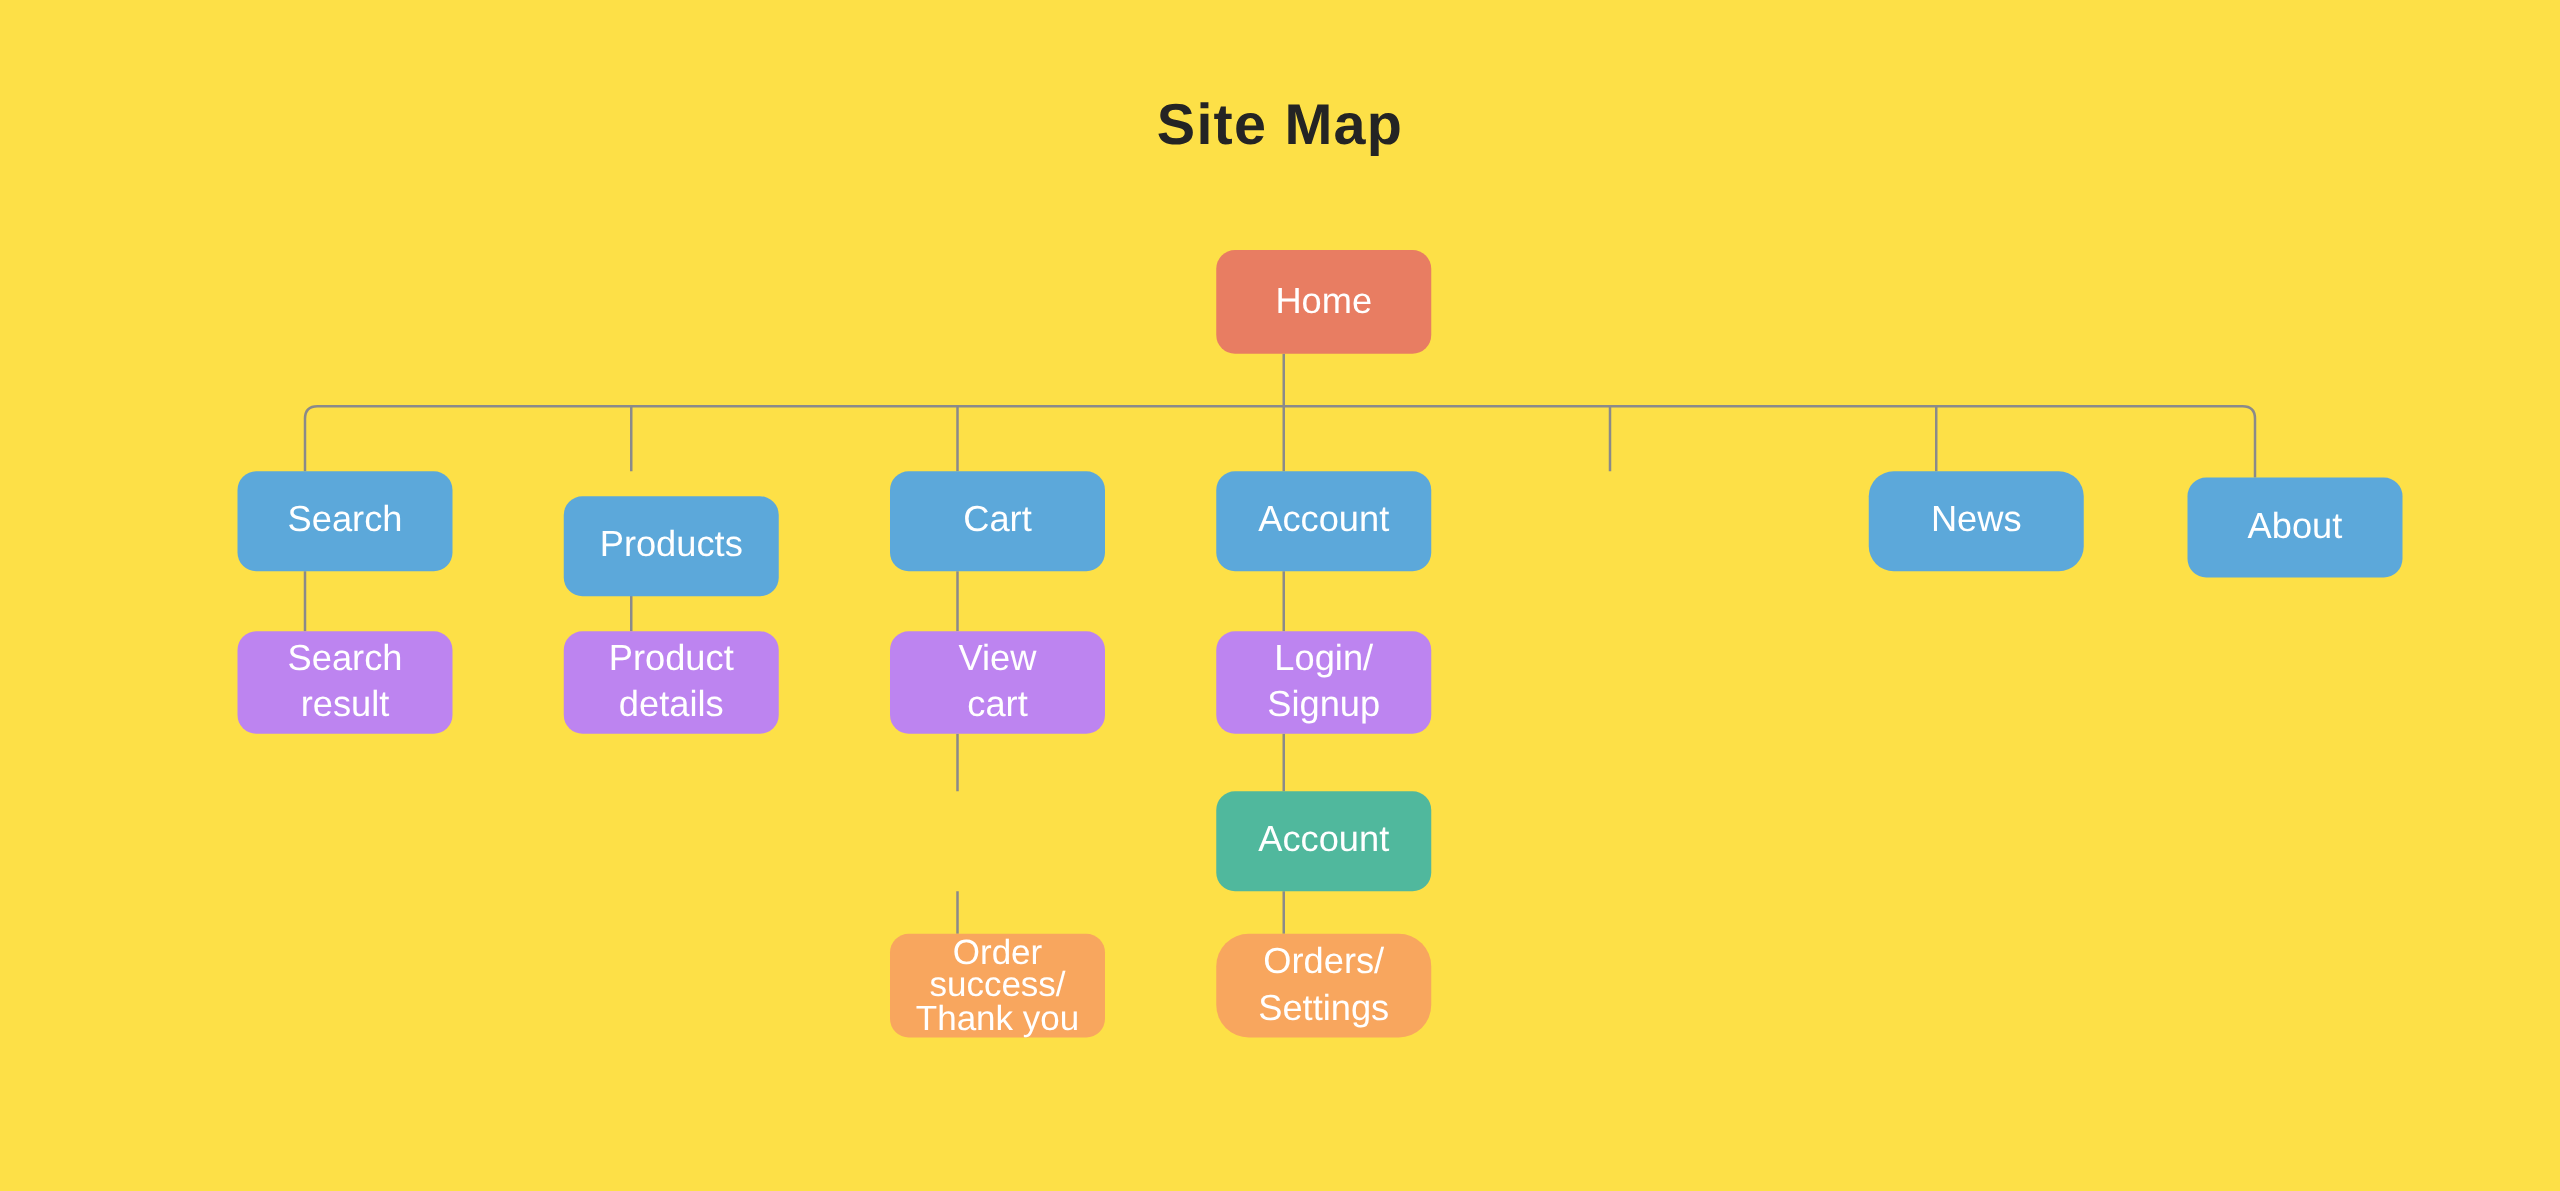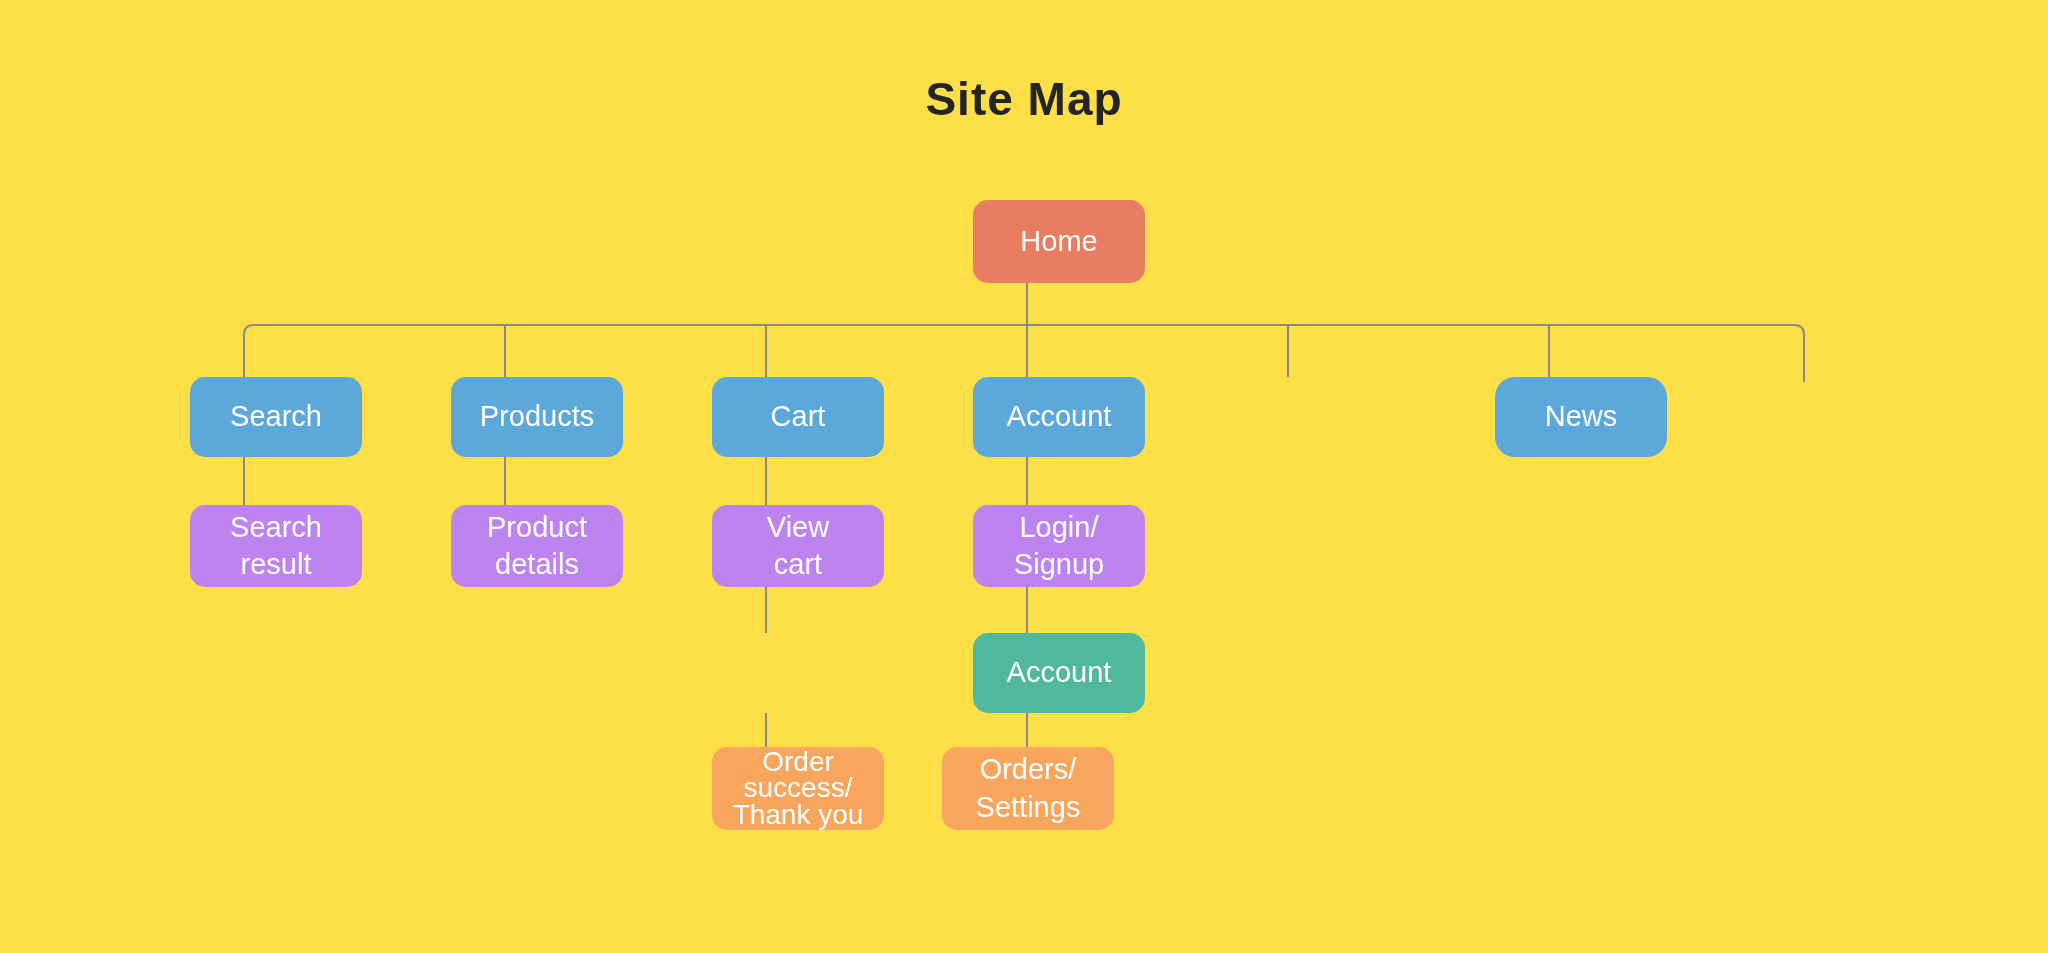--- a/index.html
+++ b/index.html
@@ -76,35 +76,36 @@
     <path d="M1027 457 V505"></path>
     <path d="M766 587 V633"></path>
     <path d="M1027 587 V633"></path>
     <path d="M766 713 V747"></path>
     <path d="M1027 713 V747"></path>
   </svg>
 
   <div class="node home" style="left:941px; top:200px;">Home</div>
 
   <div class="node lvl1" style="left:158px; top:377px;">Search</div>
-  <div class="node lvl1" style="left:419px; top:377px;">Products</div>
+  <div class="node lvl1" style="left:419px; top:397px;">Products</div>
   <div class="node lvl1" style="left:680px; top:377px;">Cart</div>
   <div class="node lvl1" style="left:941px; top:377px;">Account</div>
   <div class="node lvl1" style="left:1463px; top:377px;border-radius:20px;">News</div>
+  <div class="node lvl1" style="left:1718px; top:382px;">About</div>
 
   <div class="node lvl2" style="left:158px; top:505px;">Search
 result</div>
   <div class="node lvl2" style="left:419px; top:505px;">Product
 details</div>
   <div class="node lvl2" style="left:941px; top:505px;">Login/
 Signup</div>
   <div class="node lvl2" style="left:680px; top:505px;">View
 cart</div>
 
   <div class="node lvl3" style="left:941px; top:633px;">Account</div>
 
   <div class="node lvl4 tight" style="left:680px; top:747px;">Order
 success/
 Thank you</div>
-  <div class="node lvl4" style="left:910px; top:747px;">Orders/
+  <div class="node lvl4" style="left:941px; top:747px;border-radius:26px;">Orders/
 Settings</div>
 
 </div>
 
 </body></html>

